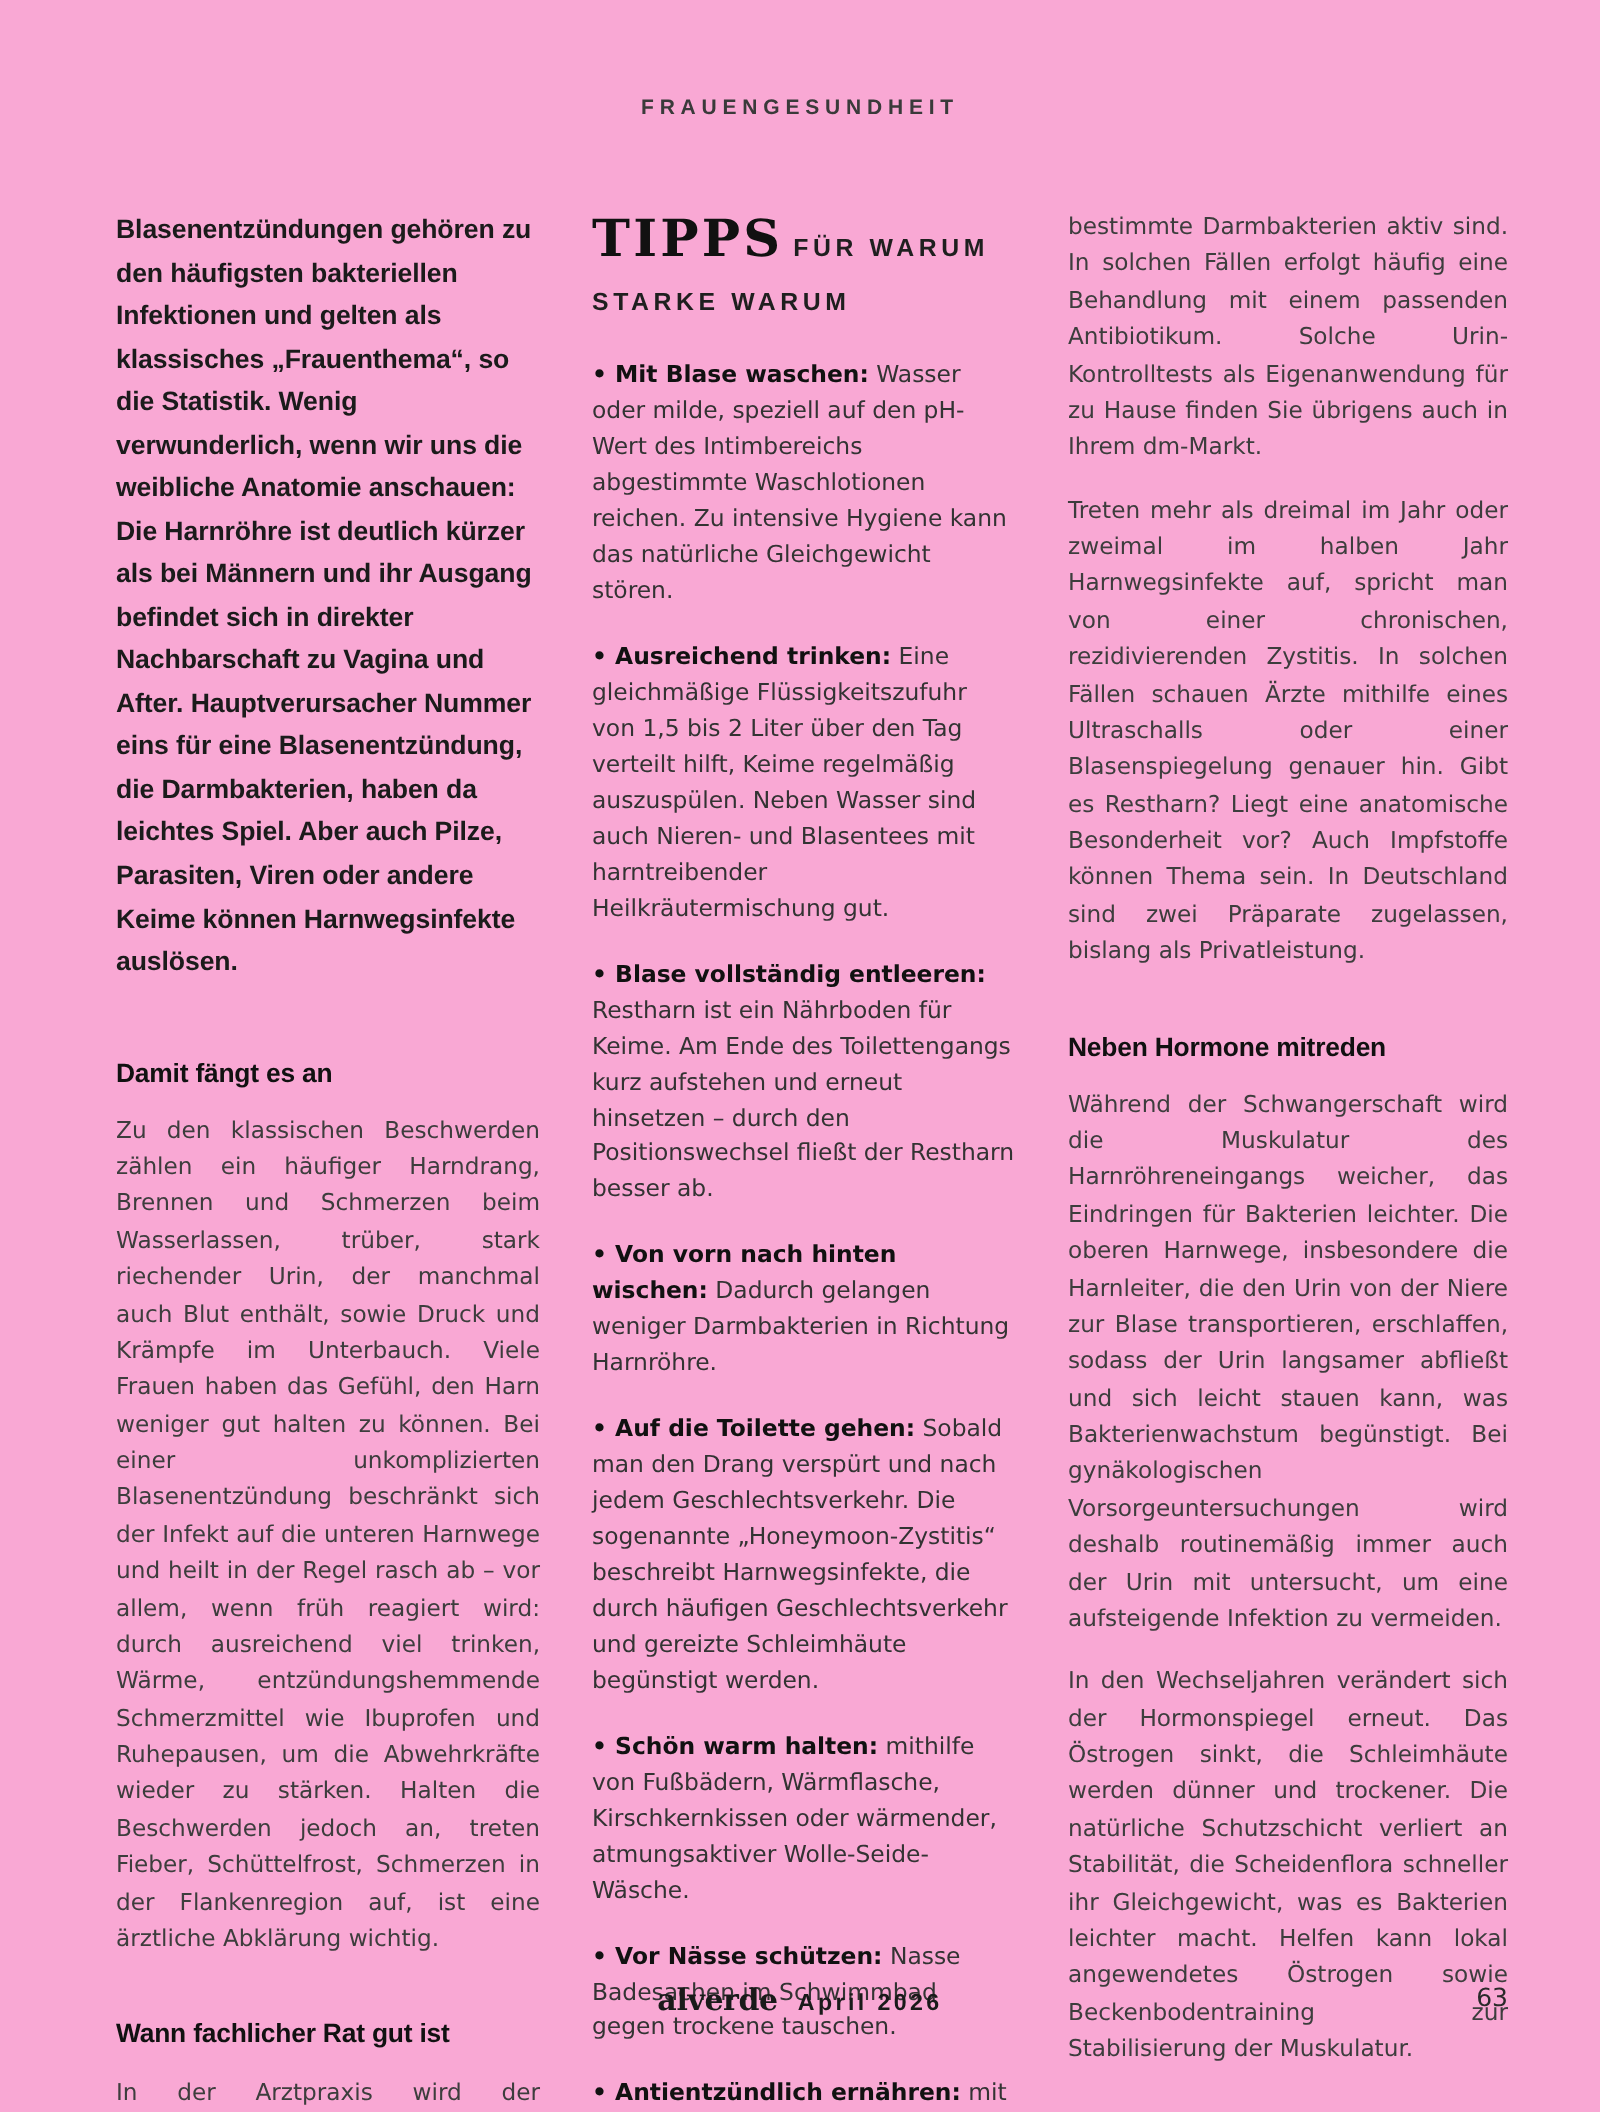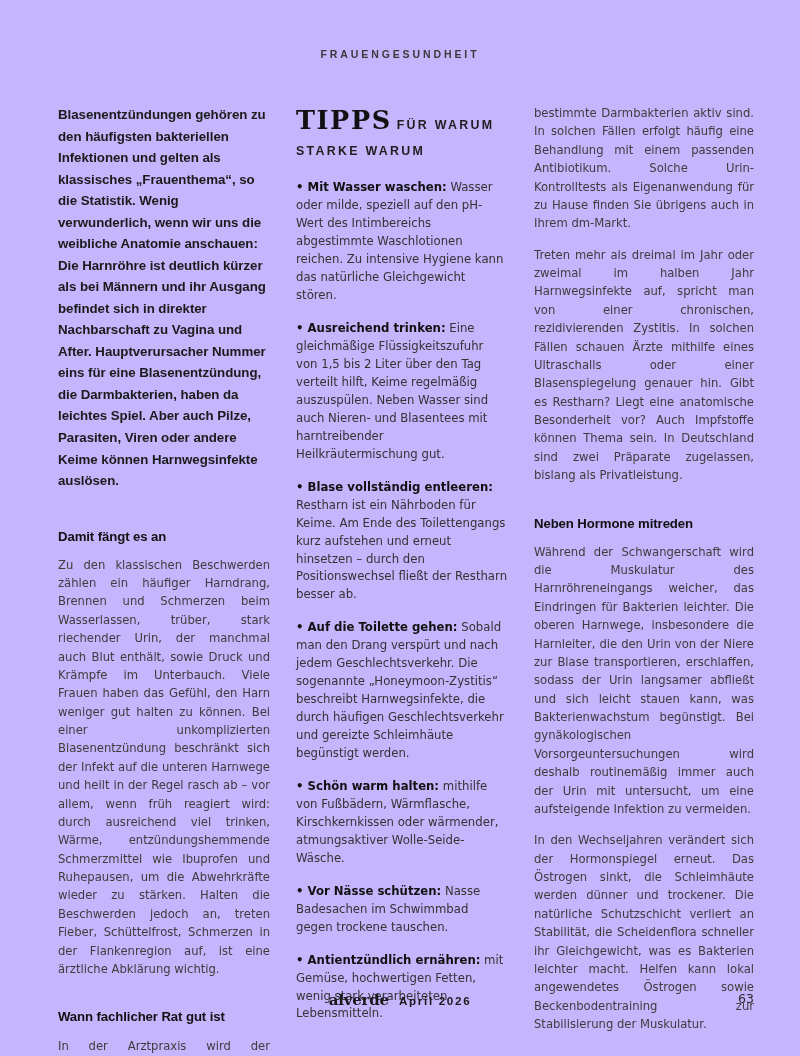--- a/index.html
+++ b/index.html
@@ -12,21 +12,21 @@
     height: 1056px;
     font-family: "DejaVu Sans", sans-serif;
     color: #231f20;
     position: relative;
     overflow: hidden;
   }
 
   .page {
     position: absolute;
     inset: 0;
-    background: #c4b5fd;
+    background: #f9a8d4;
   }
 
   
   .kicker {
     position: absolute;
     top: 48px;
     left: 0;
     right: 0;
     text-align: center;
     font-family: "Liberation Sans", sans-serif;
@@ -234,23 +234,24 @@
       <p class="body">In der Arztpraxis wird der Mittelstrahl-Urin mithilfe eines Harnstreifentests (U-Stix) untersucht. Befinden sich viele weiße Blutkörperchen (Leukozyten) in der Urinprobe, ist das ein erstes Indiz für eine Entzündung. Der Nachweis von Nitrit deutet daraufhin an, dass</p>
     </div>
   </div>
 
   <div class="col col-mid">
     <div class="tipps-head">
       <span class="tipps-word">TIPPS</span><span class="tipps-rest">FÜR WARUM</span>
       <span class="tipps-line2">STARKE WARUM</span>
     </div>
     <div id="tips-list">
-        <p class="tip"><span class="dot">• </span><span class="lead">Mit Wasser waschen:</span><span> Wasser oder milde, speziell auf den pH-Wert des Intimbereichs abgestimmte Waschlotionen reichen. Zu intensive Hygiene kann das natürliche Gleichgewicht stören.</span></p>
+        <p class="tip"><span class="dot">• </span><span class="lead">Mit Blase waschen:</span><span> Wasser oder milde, speziell auf den pH-Wert des Intimbereichs abgestimmte Waschlotionen reichen. Zu intensive Hygiene kann das natürliche Gleichgewicht stören.</span></p>
         <p class="tip"><span class="dot">• </span><span class="lead">Ausreichend trinken:</span><span> Eine gleichmäßige Flüssigkeitszufuhr von 1,5 bis 2 Liter über den Tag verteilt hilft, Keime regelmäßig auszuspülen. Neben Wasser sind auch Nieren- und Blasentees mit harntreibender Heilkräutermischung gut.</span></p>
         <p class="tip"><span class="dot">• </span><span class="lead">Blase vollständig entleeren:</span><span> Restharn ist ein Nährboden für Keime. Am Ende des Toilettengangs kurz aufstehen und erneut hinsetzen – durch den Positionswechsel fließt der Restharn besser ab.</span></p>
+        <p class="tip"><span class="dot">• </span><span class="lead">Von vorn nach hinten wischen:</span><span> Dadurch gelangen weniger Darmbakterien in Richtung Harnröhre.</span></p>
         <p class="tip"><span class="dot">• </span><span class="lead">Auf die Toilette gehen:</span><span> Sobald man den Drang verspürt und nach jedem Geschlechtsverkehr. Die sogenannte „Honeymoon-Zystitis“ beschreibt Harnwegsinfekte, die durch häufigen Geschlechtsverkehr und gereizte Schleimhäute begünstigt werden.</span></p>
         <p class="tip"><span class="dot">• </span><span class="lead">Schön warm halten:</span><span> mithilfe von Fußbädern, Wärmflasche, Kirschkernkissen oder wärmender, atmungsaktiver Wolle-Seide-Wäsche.</span></p>
         <p class="tip"><span class="dot">• </span><span class="lead">Vor Nässe schützen:</span><span> Nasse Badesachen im Schwimmbad gegen trockene tauschen.</span></p>
         <p class="tip"><span class="dot">• </span><span class="lead">Antientzündlich ernähren:</span><span> mit Gemüse, hochwertigen Fetten, wenig stark verarbeiteten Lebensmitteln.</span></p>
       </div>
   </div>
 
   <div class="col col-right">
 
     <p class="body">bestimmte Darmbakterien aktiv sind. In solchen Fällen erfolgt häufig eine Behandlung mit einem passenden Antibiotikum. Solche Urin-Kontrolltests als Eigenanwendung für zu Hause finden Sie übrigens auch in Ihrem dm-Markt.</p>

